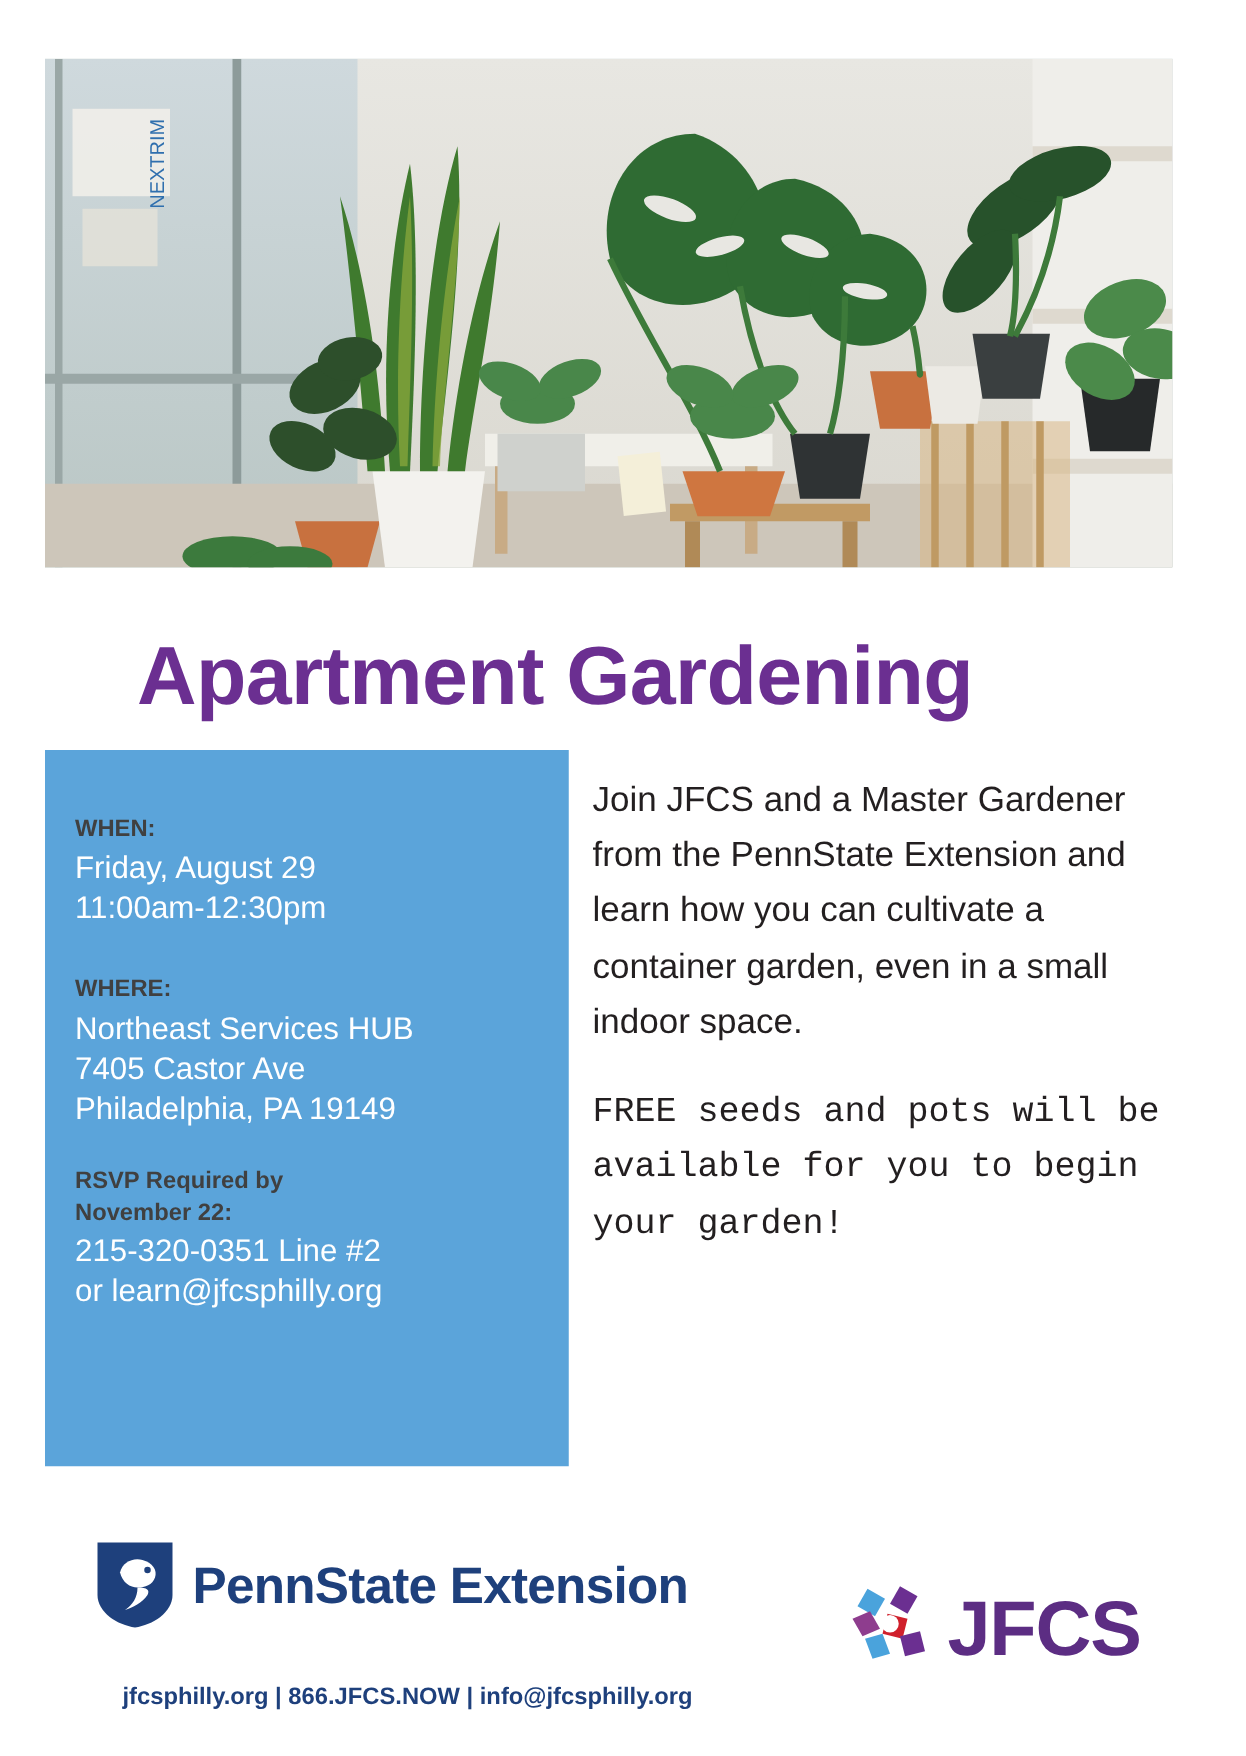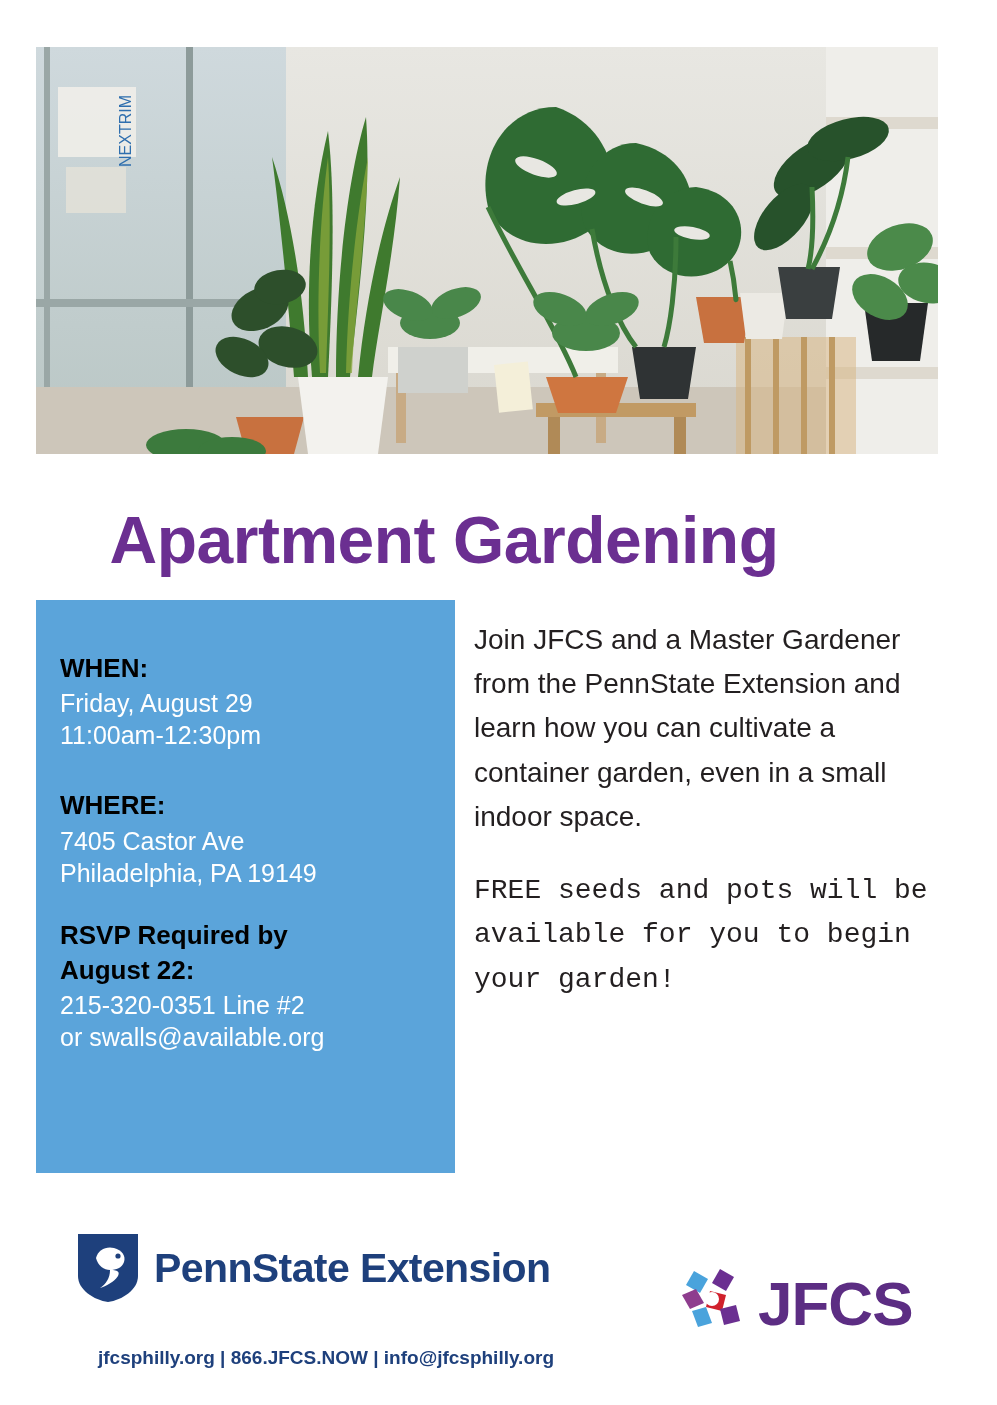--- a/index.html
+++ b/index.html
@@ -52,23 +52,23 @@
     position: absolute;
     left: 36px;
     top: 600px;
     width: 419px;
     height: 573px;
     background: #5ba4da;
     box-sizing: border-box;
     padding: 52px 0 0 24px;
   }
   .info-label {
-    color: #000000;
-    font-weight: bold;
-    font-size: 26px;
+    color: #404040;
+    font-weight: bold;
+    font-size: 19px;
     line-height: 1.28;
     margin: 0 0 2px 0;
   }
   .info-line {
     color: #ffffff;
     font-size: 25px;
     line-height: 1.28;
     margin: 0;
     white-space: pre;
   }
@@ -286,29 +286,30 @@
   <h1 class="title">Apartment Gardening</h1>
 
   <div class="info-panel">
     <div class="info-label">WHEN:</div>
     <div class="info-line">Friday, August 29</div>
     <div class="info-line">11:00am-12:30pm</div>
 
     <div class="block-gap"></div>
 
     <div class="info-label">WHERE:</div>
+    <div class="info-line">Northeast Services HUB</div>
     <div class="info-line">7405 Castor Ave</div>
     <div class="info-line">Philadelphia, PA 19149</div>
 
     <div class="block-gap-sm"></div>
 
     <div class="info-label">RSVP Required by</div>
-    <div class="info-label">August 22:</div>
+    <div class="info-label">November 22:</div>
     <div class="info-line">215-320-0351 Line #2</div>
-    <div class="info-line">or swalls@available.org</div>
+    <div class="info-line">or learn@jfcsphilly.org</div>
   </div>
 
   <div class="body-copy">
     <p>Join JFCS and a Master Gardener from the PennState Extension and learn how you can cultivate a container garden, even in a small indoor space.</p>
     <p>FREE seeds and pots will be available for you to begin your garden!</p>
   </div>
 
   <div class="psu-logo">
     <span class="psu-shield">
       <svg viewBox="0 0 64 72" width="64" height="72">

